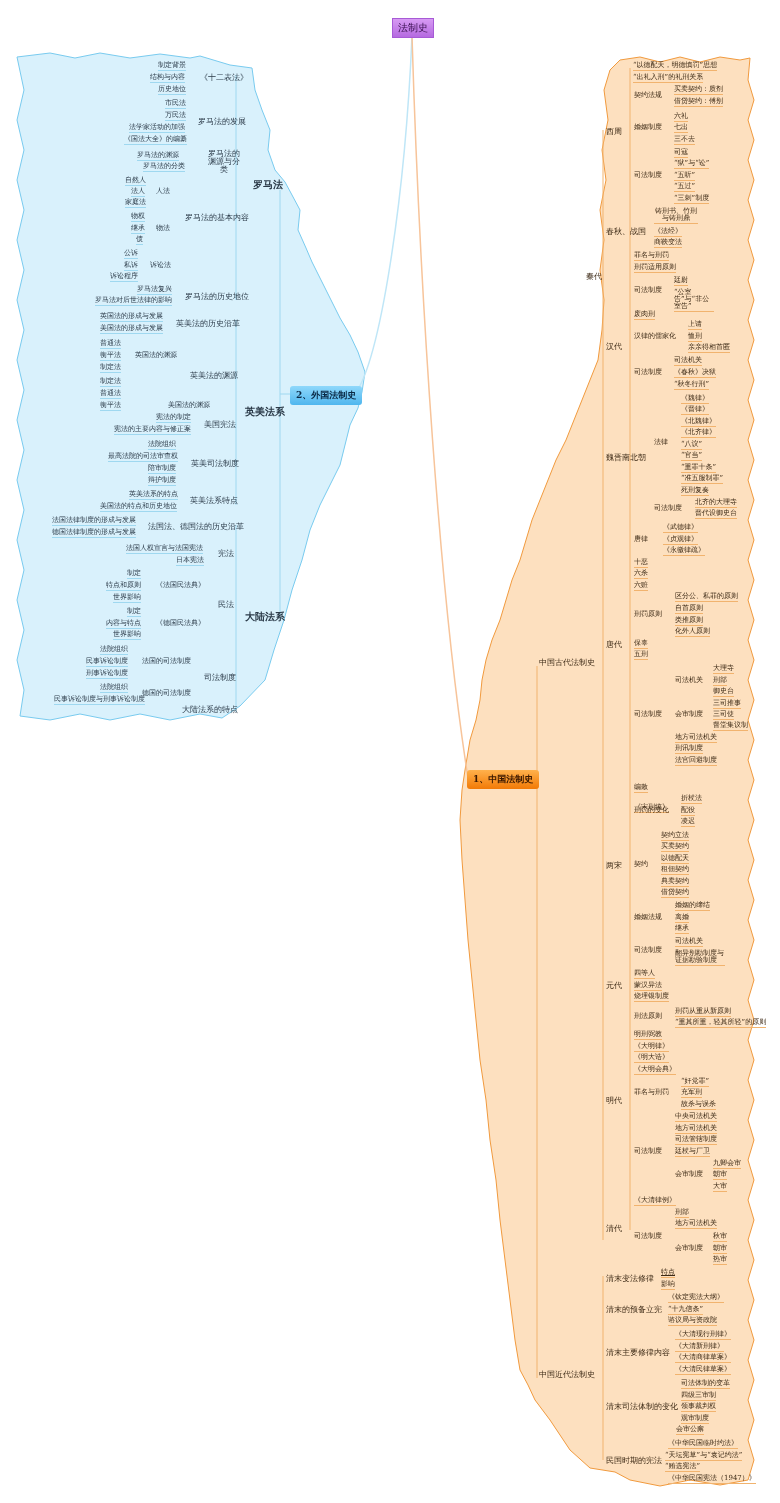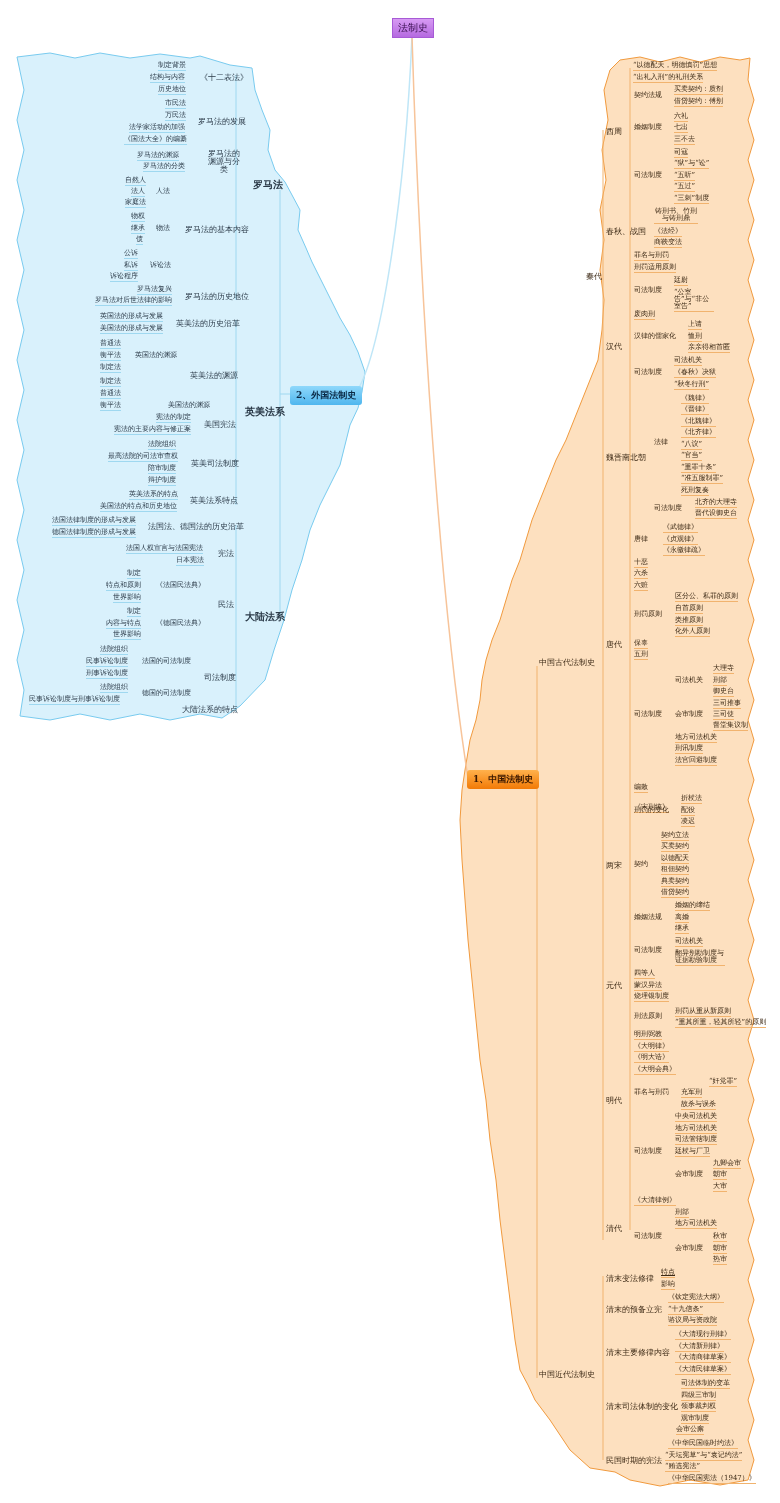--- a/index.html
+++ b/index.html
@@ -63,21 +63,21 @@
   <div class="n l2" style="left:198px;top:118px;">罗马法的发展</div>
   <div class="n u" style="left:165px;top:100px;">市民法</div>
   <div class="n u" style="left:165px;top:112px;">万民法</div>
   <div class="n u" style="left:129px;top:124px;">法学家活动的加强</div>
   <div class="n u" style="left:124px;top:136px;">《国法大全》的编纂</div>
 
   <div class="n l2" style="left:206px;top:150px;width:36px;white-space:normal;text-align:center;">罗马法的渊源与分类</div>
   <div class="n u" style="left:137px;top:152px;">罗马法的渊源</div>
   <div class="n u" style="left:143px;top:163px;font-family:Liberation Serif, serif;">罗马法的分类</div>
 
-  <div class="n l2" style="left:185px;top:226px;font-family:Liberation Serif, serif;">罗马法的基本内容</div>
+  <div class="n l2" style="left:185px;top:214px;font-family:Liberation Serif, serif;">罗马法的基本内容</div>
   <div class="n" style="left:156px;top:188px;">人法</div>
   <div class="n u" style="left:125px;top:177px;">自然人</div>
   <div class="n u" style="left:131px;top:188px;">法人</div>
   <div class="n u" style="left:125px;top:199px;">家庭法</div>
   <div class="n" style="left:156px;top:225px;">物法</div>
   <div class="n u" style="left:131px;top:213px;">物权</div>
   <div class="n u" style="left:131px;top:225px;">继承</div>
   <div class="n u" style="left:136px;top:236px;">债</div>
   <div class="n" style="left:150px;top:262px;">诉讼法</div>
   <div class="n u" style="left:124px;top:250px;">公诉</div>
@@ -134,21 +134,21 @@
   <div class="n u" style="left:106px;top:620px;">内容与特点</div>
   <div class="n u" style="left:113px;top:631px;">世界影响</div>
 
   <div class="n l2" style="left:204px;top:674px;">司法制度</div>
   <div class="n" style="left:142px;top:658px;">法国的司法制度</div>
   <div class="n u" style="left:100px;top:646px;">法院组织</div>
   <div class="n u" style="left:86px;top:658px;">民事诉讼制度</div>
   <div class="n u" style="left:86px;top:670px;">刑事诉讼制度</div>
   <div class="n" style="left:142px;top:690px;">德国的司法制度</div>
   <div class="n u" style="left:100px;top:684px;">法院组织</div>
-  <div class="n u" style="left:29px;top:696px;">民事诉讼制度与刑事诉讼制度</div>
+  <div class="n u" style="left:54px;top:696px;">民事诉讼制度与刑事诉讼制度</div>
 
   <div class="n l2" style="left:182px;top:706px;">大陆法系的特点</div>
 </div>
 
 <div class="panel orange" style="left:0;top:0;width:780px;height:1503px;">
   <div class="main-orange">1、中国法制史</div>
   <div class="n l2" style="left:539px;top:659px;">中国古代法制史</div>
   <div class="n l2" style="left:539px;top:1371px;">中国近代法制史</div>
 
   <div class="n l2" style="left:606px;top:128px;">西周</div>
@@ -263,21 +263,21 @@
 
   <div class="n l2" style="left:606px;top:1097px;">明代</div>
   <div class="n" style="left:634px;top:1013px;">刑法原则</div>
   <div class="n u" style="left:675px;top:1008px;">刑罚从重从新原则</div>
   <div class="n u" style="left:675px;top:1019px;">“重其所重，轻其所轻”的原则</div>
   <div class="n u" style="left:634px;top:1031px;">明刑弼教</div>
   <div class="n u" style="left:634px;top:1043px;">《大明律》</div>
   <div class="n u" style="left:634px;top:1054px;">《明大诰》</div>
   <div class="n u" style="left:634px;top:1066px;">《大明会典》</div>
   <div class="n" style="left:634px;top:1089px;">罪名与刑罚</div>
-  <div class="n u" style="left:681px;top:1078px;margin-left:28px;">“奸党罪”</div>
+  <div class="n u" style="left:681px;top:1078px;">“奸党罪”</div>
   <div class="n u" style="left:681px;top:1089px;">充军刑</div>
   <div class="n u" style="left:681px;top:1101px;">故杀与误杀</div>
   <div class="n" style="left:634px;top:1148px;">司法制度</div>
   <div class="n u" style="left:675px;top:1113px;">中央司法机关</div>
   <div class="n u" style="left:675px;top:1125px;">地方司法机关</div>
   <div class="n u" style="left:675px;top:1136px;">司法管辖制度</div>
   <div class="n u" style="left:675px;top:1148px;">廷杖与厂卫</div>
   <div class="n" style="left:675px;top:1171px;">会审制度</div>
   <div class="n u" style="left:713px;top:1160px;">九卿会审</div>
   <div class="n u" style="left:713px;top:1171px;">朝审</div>

